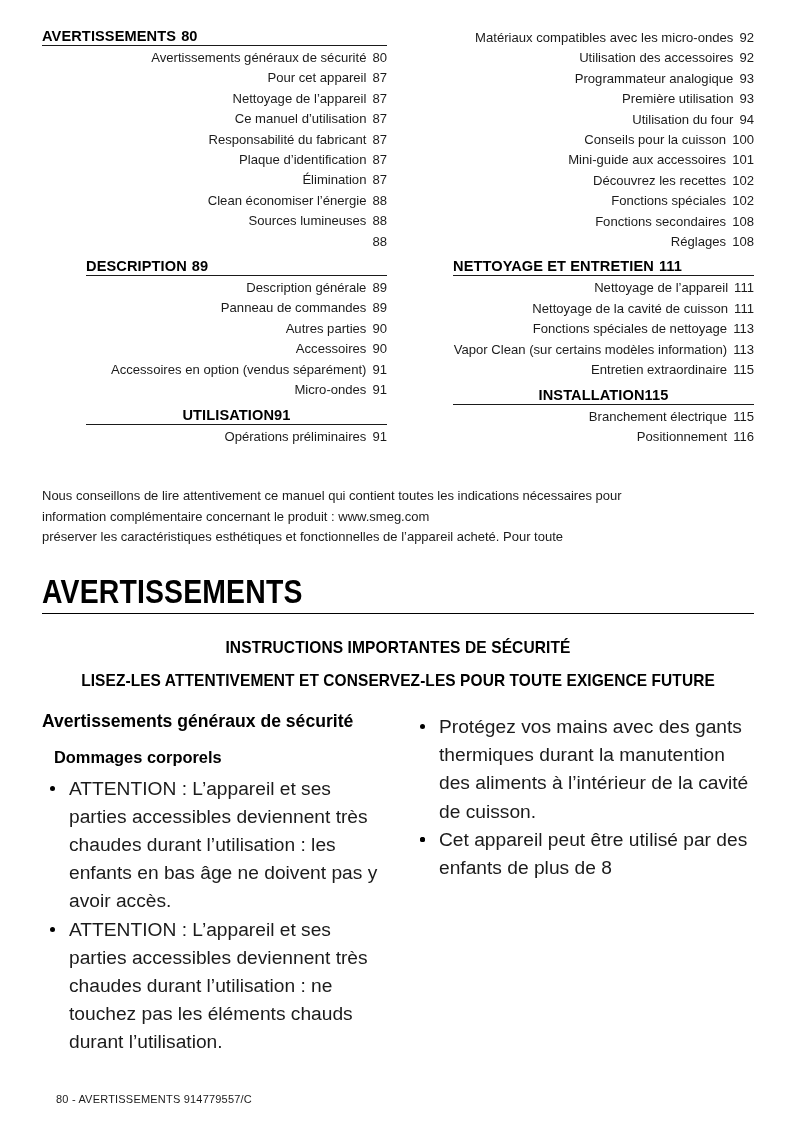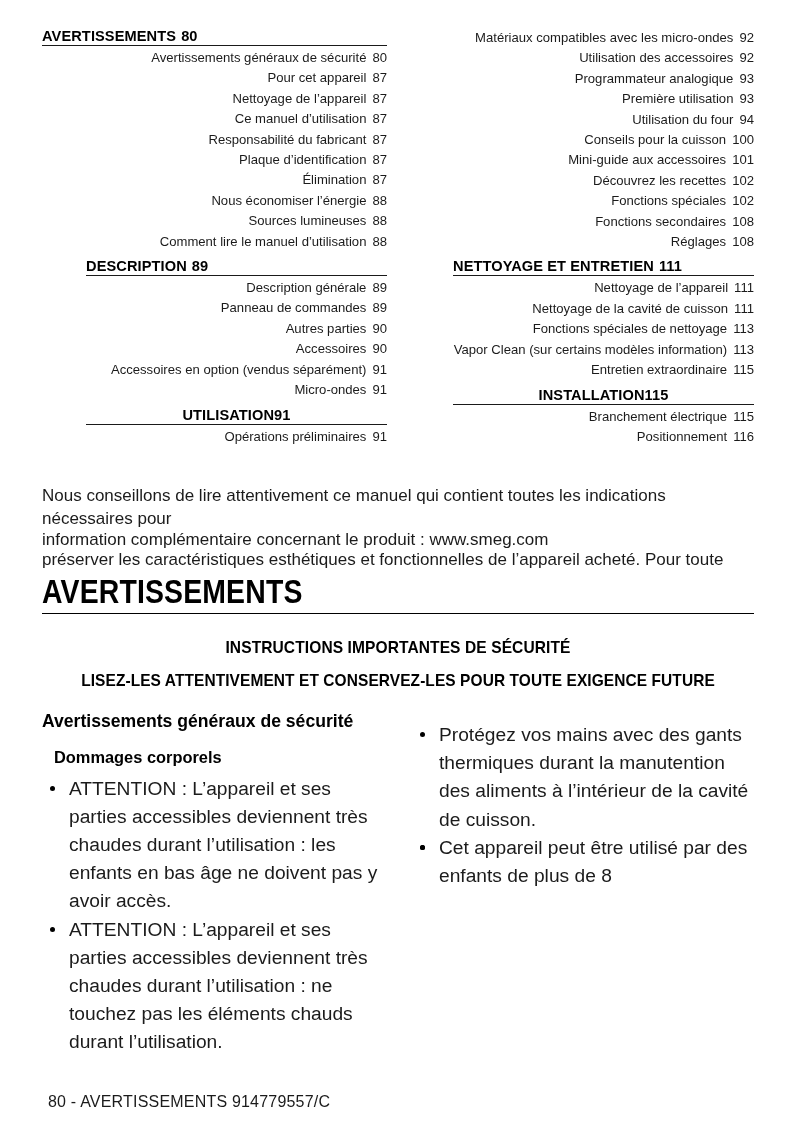--- a/index.html
+++ b/index.html
@@ -67,21 +67,21 @@
   .toc-row .t-page { padding-left: 6px; }
 
   .toc-gap-top { margin-top: 6px; margin-left: 44px; }
 
   
   .intro {
     position: absolute;
     left: 42px;
     top: 484px;
     width: 712px;
-    font-size: 17px;
+    font-size: 13px;
     line-height: 23px;
     color: #1b1b1b;
   }
   .intro .l2 { line-height: 19.5px; }
 
   
   .big-title {
     position: absolute;
     left: 42px;
     top: 572px;
@@ -149,21 +149,21 @@
     line-height: 24px;
     margin-top: 11px;
     margin-left: 12px;
   }
 
   ul.bullets {
     list-style: none;
     margin: 6px 0 0 0;
     padding: 0;
   }
-  ul.bullets.tight { margin-top: 12px; }
+  ul.bullets.tight { margin-top: 4px; }
   ul.bullets li {
     position: relative;
     padding-left: 27px;
     font-size: 19.2px;
     line-height: 28.2px;
     color: #1b1b1b;
     margin-bottom: 0px;
   }
   ul.bullets li .bullet-dot {
     position: absolute;
@@ -171,23 +171,23 @@
     top: 11px;
     width: 5px;
     height: 5px;
     border-radius: 50%;
     background: #000;
   }
 
   
   .footer {
     position: absolute;
-    left: 48px;
+    left: 56px;
     top: 1093px;
-    font-size: 16px;
+    font-size: 11px;
     color: #1b1b1b;
     letter-spacing: 0.2px;
   }
 </style>
 </head>
 <body>
 
 <div class="page">
 
   <div class="toc-wrap">
@@ -220,29 +220,28 @@
       </div>
       <div class="toc-row">
         <span class="t-label">Plaque d’identification</span>
         <span class="t-page">87</span>
       </div>
       <div class="toc-row">
         <span class="t-label">Élimination</span>
         <span class="t-page">87</span>
       </div>
       <div class="toc-row">
-        <span class="t-label">Nous économiser l’énergie</span>
+        <span class="t-label">Clean économiser l’énergie</span>
         <span class="t-page">88</span>
       </div>
       <div class="toc-row">
         <span class="t-label">Sources lumineuses</span>
         <span class="t-page">88</span>
       </div>
       <div class="toc-row">
-        <span class="t-label">Comment lire le manuel d’utilisation</span>
         <span class="t-page">88</span>
       </div>
 
       <div class="toc-section-head inline toc-gap-top">
         <span class="sh-title">DESCRIPTION</span>
         <span class="sh-page">89</span>
       </div>
       <div class="toc-row">
         <span class="t-label">Description générale</span>
         <span class="t-page">89</span>

